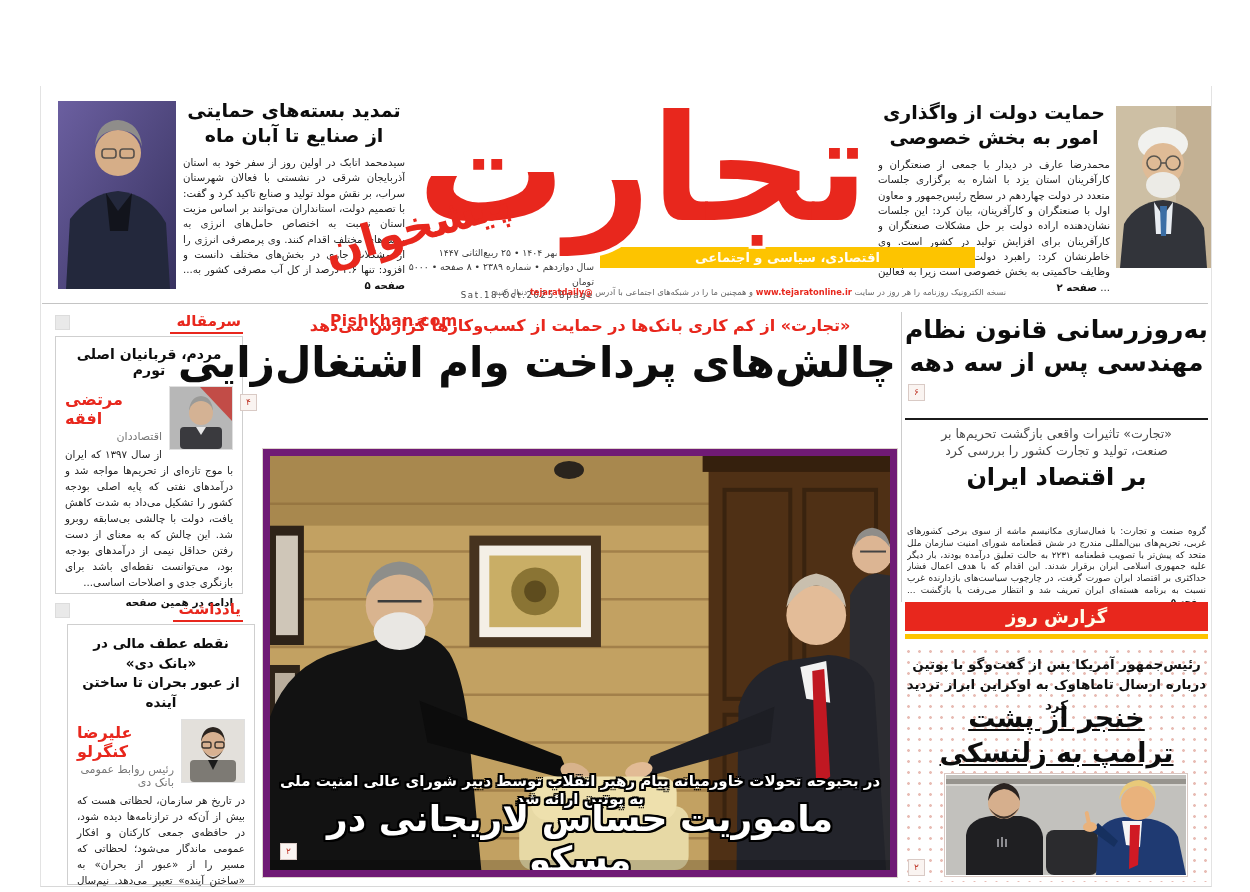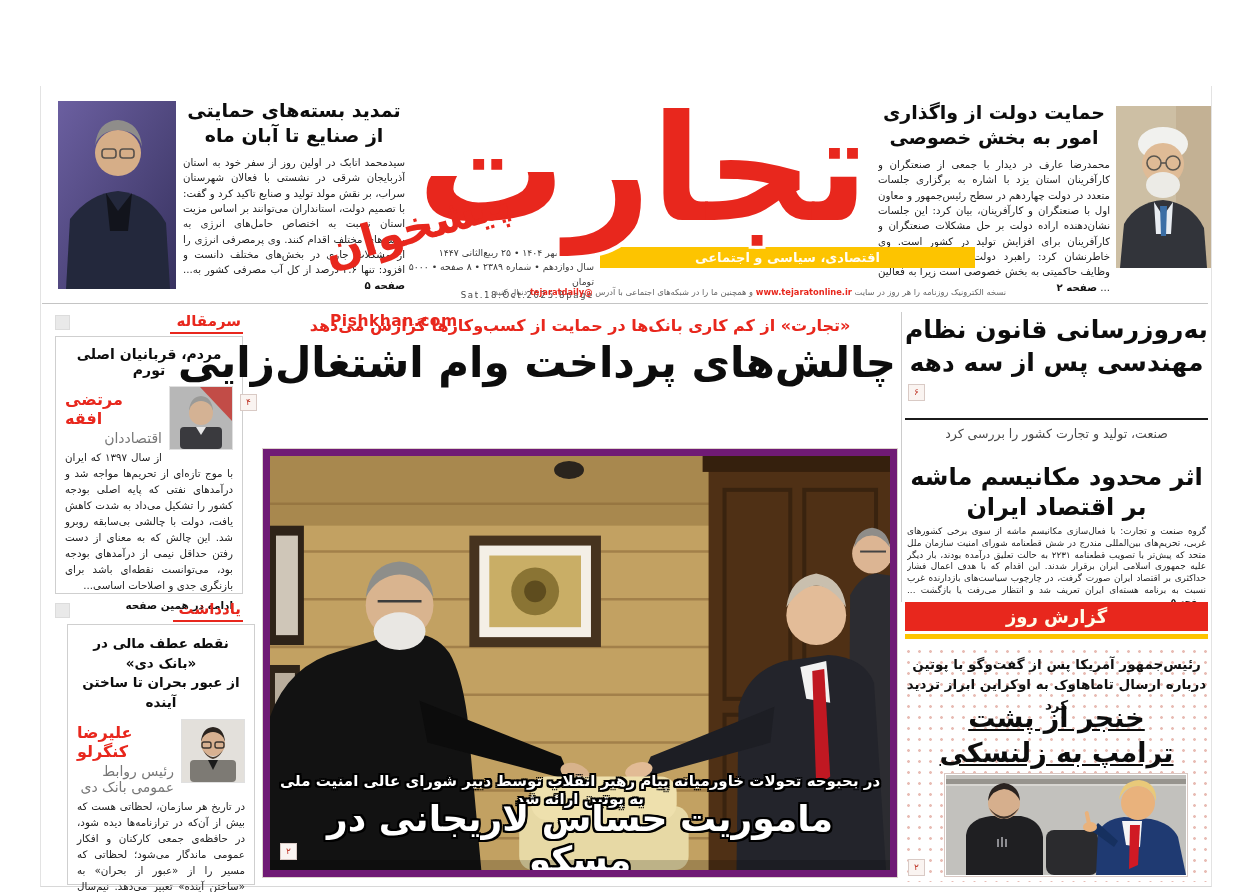--- a/index.html
+++ b/index.html
@@ -37,21 +37,21 @@
 
   
   .sec-head{width:188px;height:20px;}
   .sec-head .sq{position:absolute;left:0;top:3px;width:13px;height:13px;background:#e9e9e9;border:1px solid #dcdcdc;}
   .sec-head .txt{position:absolute;right:0;top:0;font-size:15px;font-weight:bold;color:#e8271d;
                  border-bottom:2px solid #e8271d;padding:0 2px 2px 6px;}
   .side-box{width:188px;border:1px solid #cfcfcf;background:#fff;box-sizing:border-box;padding:9px 9px 6px;}
   .side-title{font-weight:bold;text-align:center;color:#0d0d0d;}
   .auth-photo{float:right;margin-left:7px;margin-bottom:2px;border:1px solid #e0e0e0;}
   .auth-name{color:#e8271d;font-weight:bold;font-size:16px;text-align:left;padding-top:4px;}
-  .auth-role{color:#777;font-size:14px;padding-top:2px;padding-bottom:4px;}
+  .auth-role{color:#777;font-size:11px;padding-top:2px;padding-bottom:4px;}
   .side-body{font-size:10.3px;line-height:1.55;text-align:justify;color:#222;}
   .side-more{font-weight:bold;font-size:10.5px;color:#111;text-align:right;padding-top:5px;}
 
   
   .lead-kicker{left:300px;top:316px;width:560px;text-align:center;font-size:16px;font-weight:bold;color:#e8271d;z-index:4;}
   .lead-headline{left:256px;top:338px;width:640px;text-align:center;font-size:42px;font-weight:bold;
                  color:#0d0d0d;white-space:nowrap;z-index:4;}
   .badge{width:15px;height:15px;border:1px solid #d9cac5;background:#faf4f1;color:#c0392b;
          font-size:9px;line-height:15px;text-align:center;}
 
@@ -280,24 +280,24 @@
   </div>
 
   <div class="abs r-art1-title">
     <div>به‌روزرسانی قانون نظام</div>
     <div>مهندسی پس از سه دهه</div>
   </div>
   <div class="abs badge r-art1-badge">۶</div>
   <div class="abs r-divider"></div>
 
   <div class="abs r-kicker">
+    <div>«تجارت» تاثیرات واقعی بازگشت تحریم‌ها بر</div>
     <div>صنعت، تولید و تجارت کشور را بررسی کرد</div>
   </div>
   <div class="abs r-art2-title">
-    <div>اثر محدود مکانیسم ماشه</div>
     <div>بر اقتصاد ایران</div>
   </div>
   <div class="abs r-body">
     <span>گروه صنعت و تجارت: با فعال‌سازی مکانیسم ماشه از سوی برخی کشورهای غربی، تحریم‌های بین‌المللی مندرج در شش قطعنامه شورای امنیت سازمان ملل متحد که پیش‌تر با تصویب قطعنامه ۲۲۳۱ به حالت تعلیق درآمده بودند، بار دیگر علیه جمهوری اسلامی ایران برقرار شدند. این اقدام که با هدف اعمال فشار حداکثری بر اقتصاد ایران صورت گرفت، در چارچوب سیاست‌های بازدارنده غرب نسبت به برنامه هسته‌ای ایران تعریف شد و انتظار می‌رفت یا بازگشت ...</span>
     <span class="pref">صفحه ۵</span>
   </div>
 
   <div class="abs banner">گزارش روز</div>
   <div class="abs ybar"></div>
 

